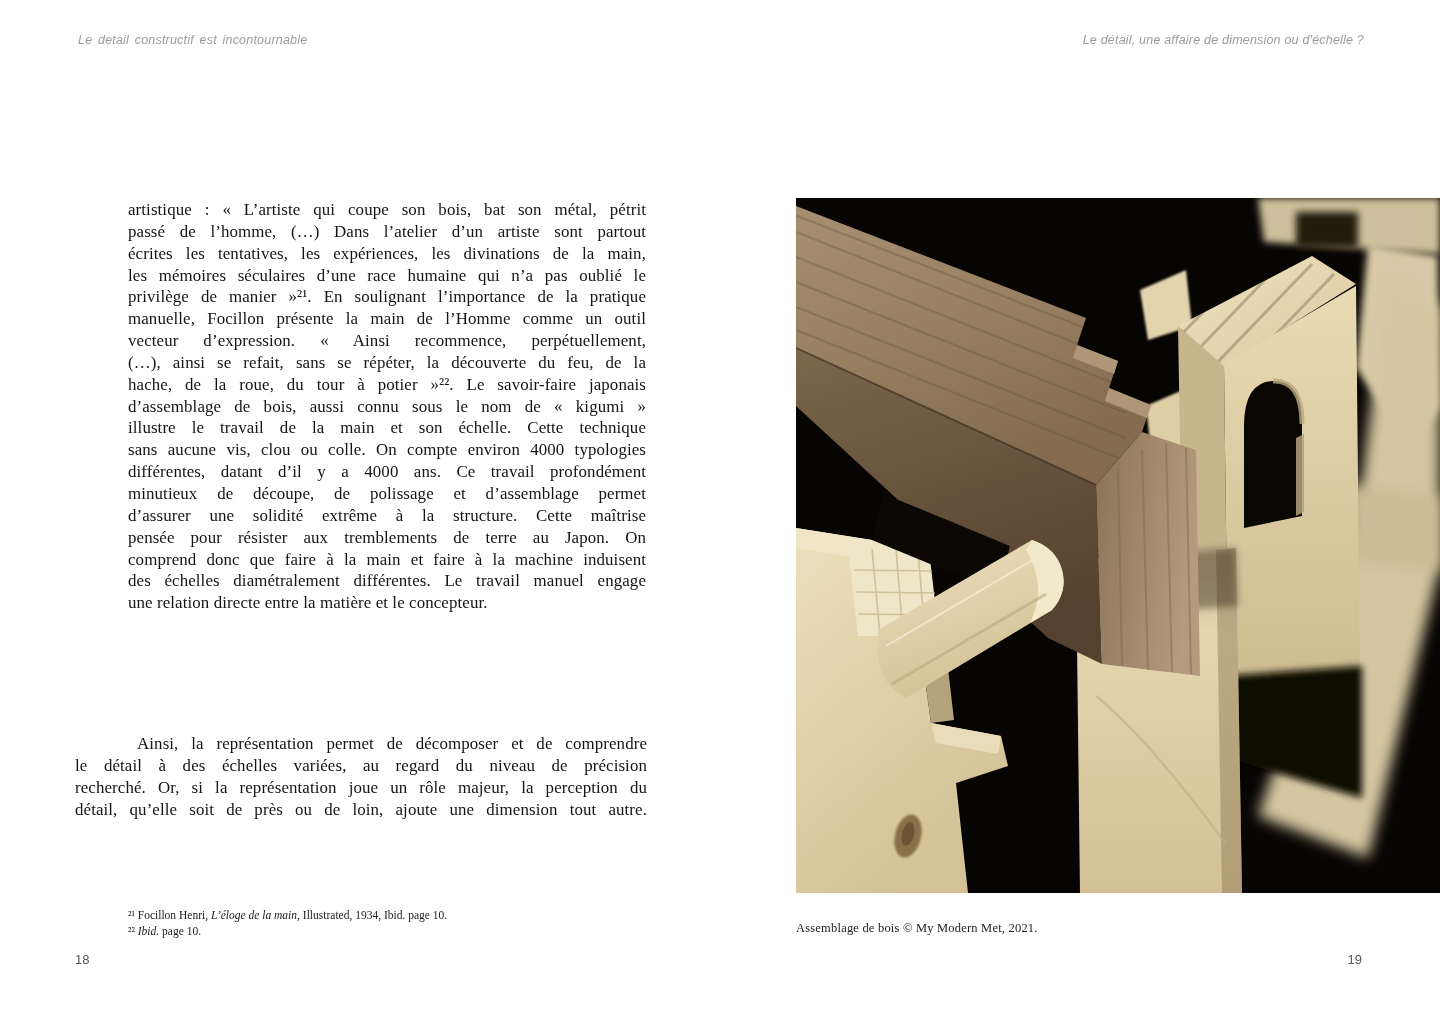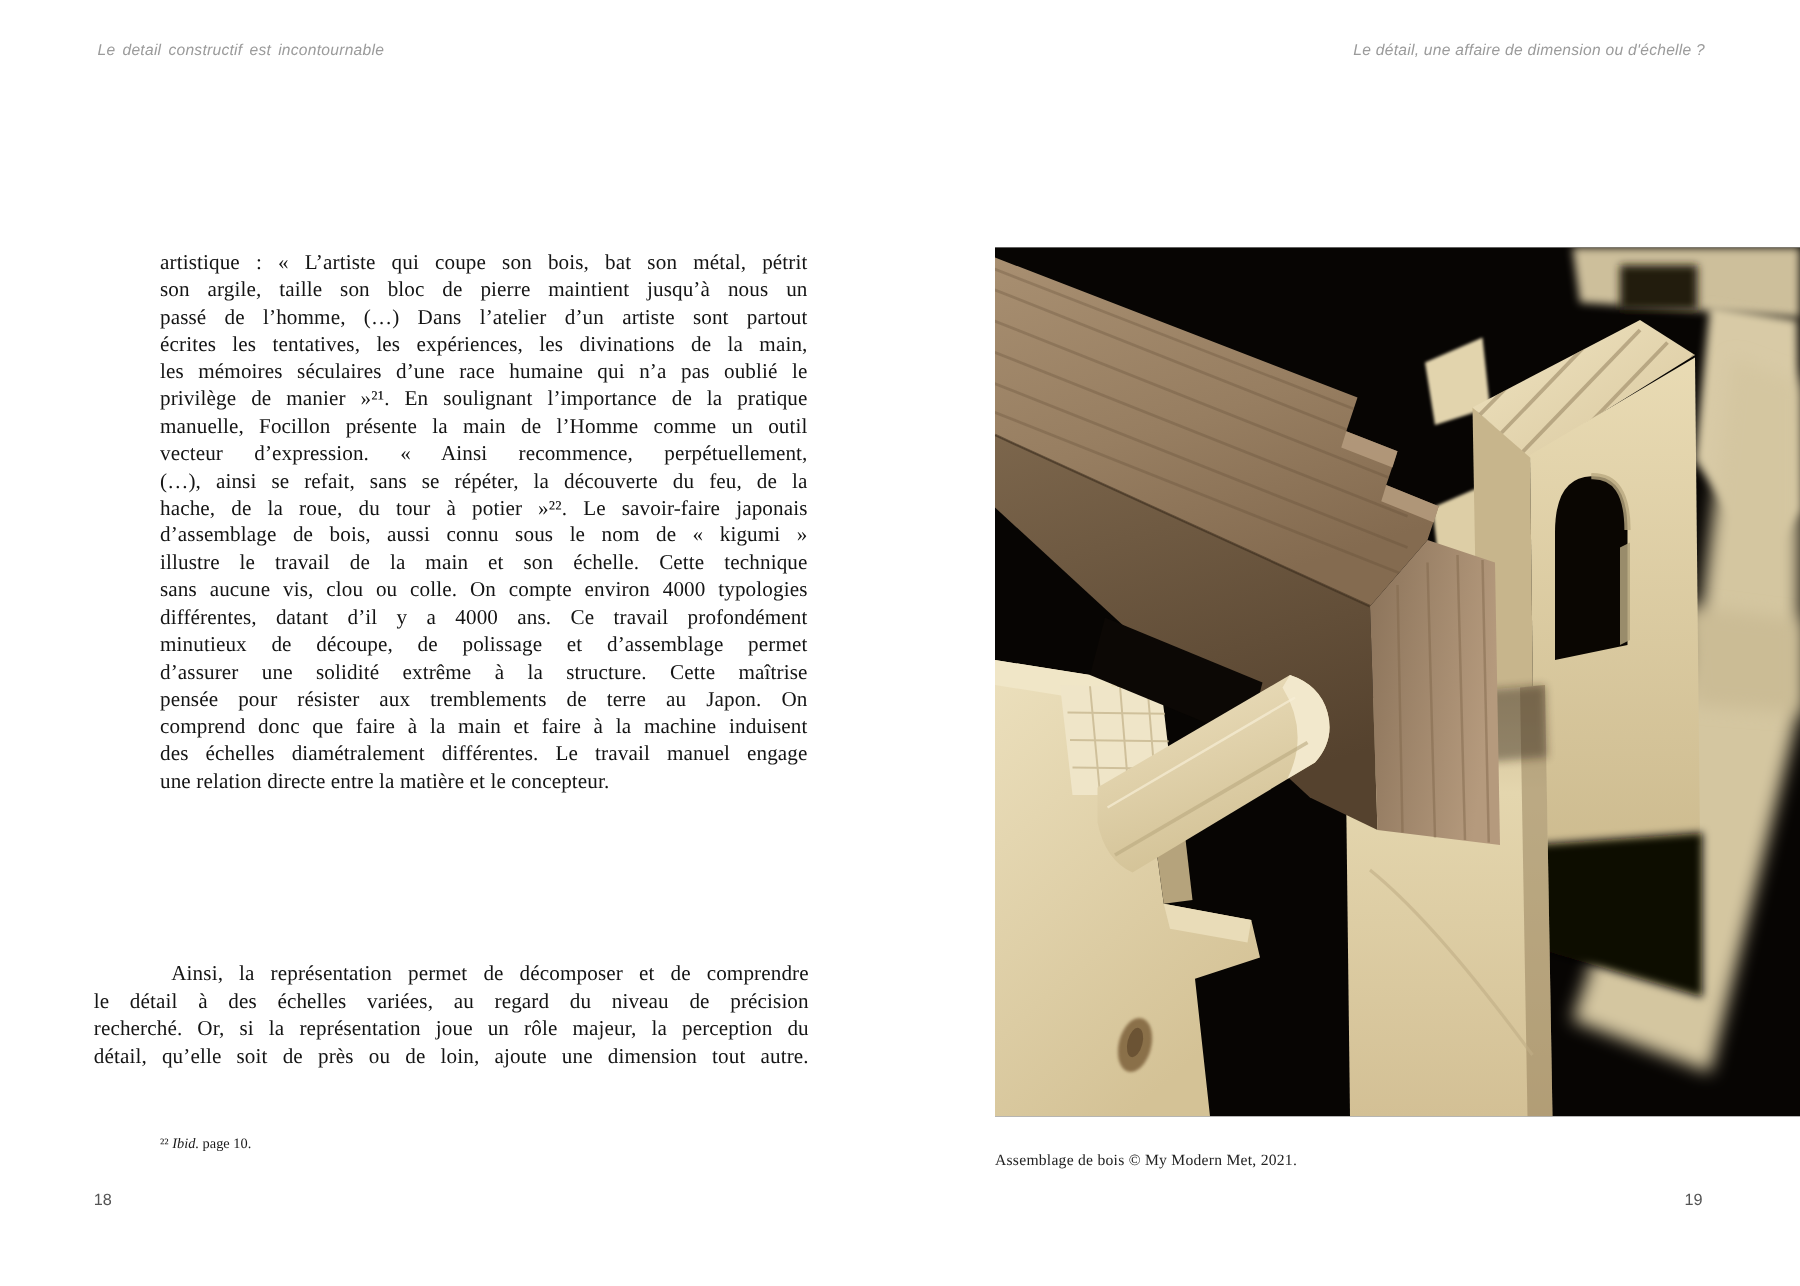--- a/index.html
+++ b/index.html
@@ -17,21 +17,21 @@
     font-style:italic;
     font-size:12.5px;
     color:#9b9b9b;
     letter-spacing:.2px;
     text-align:right;
   }
   #head-left{left:78px;top:33px;word-spacing:2px;}
   #head-right{right:76px;top:33px;}
   .body-text{font-size:16.9px;line-height:21.85px;letter-spacing:.1px;}
   #para1{left:128px;top:199px;width:518px;}
-  #para2{left:75px;top:768px;width:572px;}
+  #para2{left:75px;top:733px;width:572px;}
   .line{
     text-align:justify;
     text-align-last:justify;
     height:21.85px;
     overflow:hidden;
     white-space:nowrap;
   }
   .line.last{text-align-last:left;}
   #para2 .line.first{text-indent:62px;}
   #footnotes{
@@ -57,21 +57,20 @@
   #photo svg{display:block;width:100%;height:100%;}
 </style>
 </head>
 <body>
 
 <div class="abs running-head" id="head-left">Le detail constructif est incontournable</div>
 <div class="abs running-head" id="head-right">Le détail, une affaire de dimension ou d'échelle ?</div>
 
 <div class="abs body-text" id="para1">
     <div class="line first">artistique : « L’artiste qui coupe son bois, bat son métal, pétrit</div>
-    <div class="line">son argile, taille son bloc de pierre maintient jusqu’à nous un</div>
     <div class="line">passé de l’homme, (…) Dans l’atelier d’un artiste sont partout</div>
     <div class="line">écrites les tentatives, les expériences, les divinations de la main,</div>
     <div class="line">les mémoires séculaires d’une race humaine qui n’a pas oublié le</div>
     <div class="line">privilège de manier »²¹. En soulignant l’importance de la pratique</div>
     <div class="line">manuelle, Focillon présente la main de l’Homme comme un outil</div>
     <div class="line">vecteur d’expression. « Ainsi recommence, perpétuellement,</div>
     <div class="line">(…), ainsi se refait, sans se répéter, la découverte du feu, de la</div>
     <div class="line">hache, de la roue, du tour à potier »²². Le savoir-faire japonais</div>
     <div class="line">d’assemblage de bois, aussi connu sous le nom de « kigumi »</div>
     <div class="line">illustre le travail de la main et son échelle. Cette technique</div>
@@ -85,20 +84,21 @@
     <div class="line last">une relation directe entre la matière et le concepteur.</div>
   </div>
 <div class="abs body-text" id="para2">
     <div class="line first">Ainsi, la représentation permet de décomposer et de comprendre</div>
     <div class="line">le détail à des échelles variées, au regard du niveau de précision</div>
     <div class="line">recherché. Or, si la représentation joue un rôle majeur, la perception du</div>
     <div class="line">détail, qu’elle soit de près ou de loin, ajoute une dimension tout autre.</div>
   </div>
 
 <div class="abs" id="footnotes">
+  <div class="fn-line"><span>²¹ Focillon Henri, </span><span class="fn-italic">L’éloge de la main</span><span>, Illustrated, 1934, Ibid. page 10.</span></div>
   <div class="fn-line"><span>²² </span><span class="fn-italic">Ibid.</span><span> page 10.</span></div>
 </div>
 
 <div class="abs" id="photo">
   <svg viewBox="0 0 644 695" preserveAspectRatio="none">
     <defs>
       <filter id="blur7" x="-30%" y="-30%" width="160%" height="160%">
           <feGaussianBlur stdDeviation="7"></feGaussianBlur>
         </filter>
       <filter id="blur3" x="-30%" y="-30%" width="160%" height="160%">

